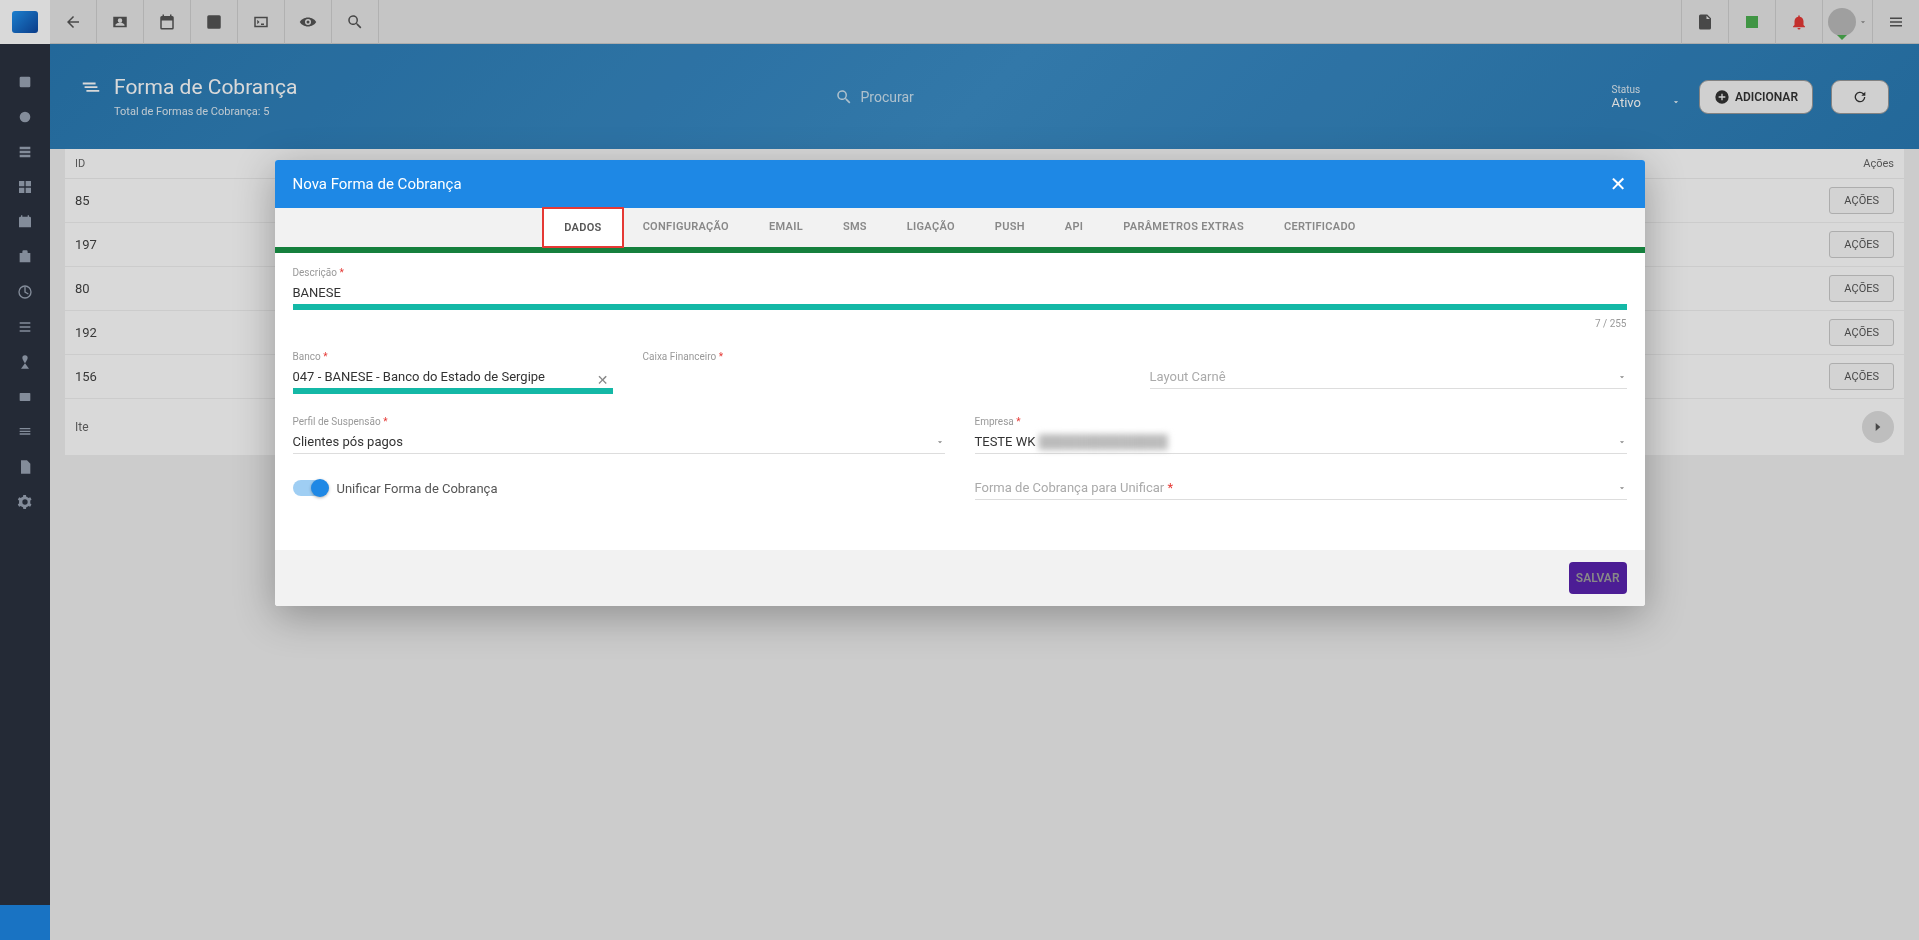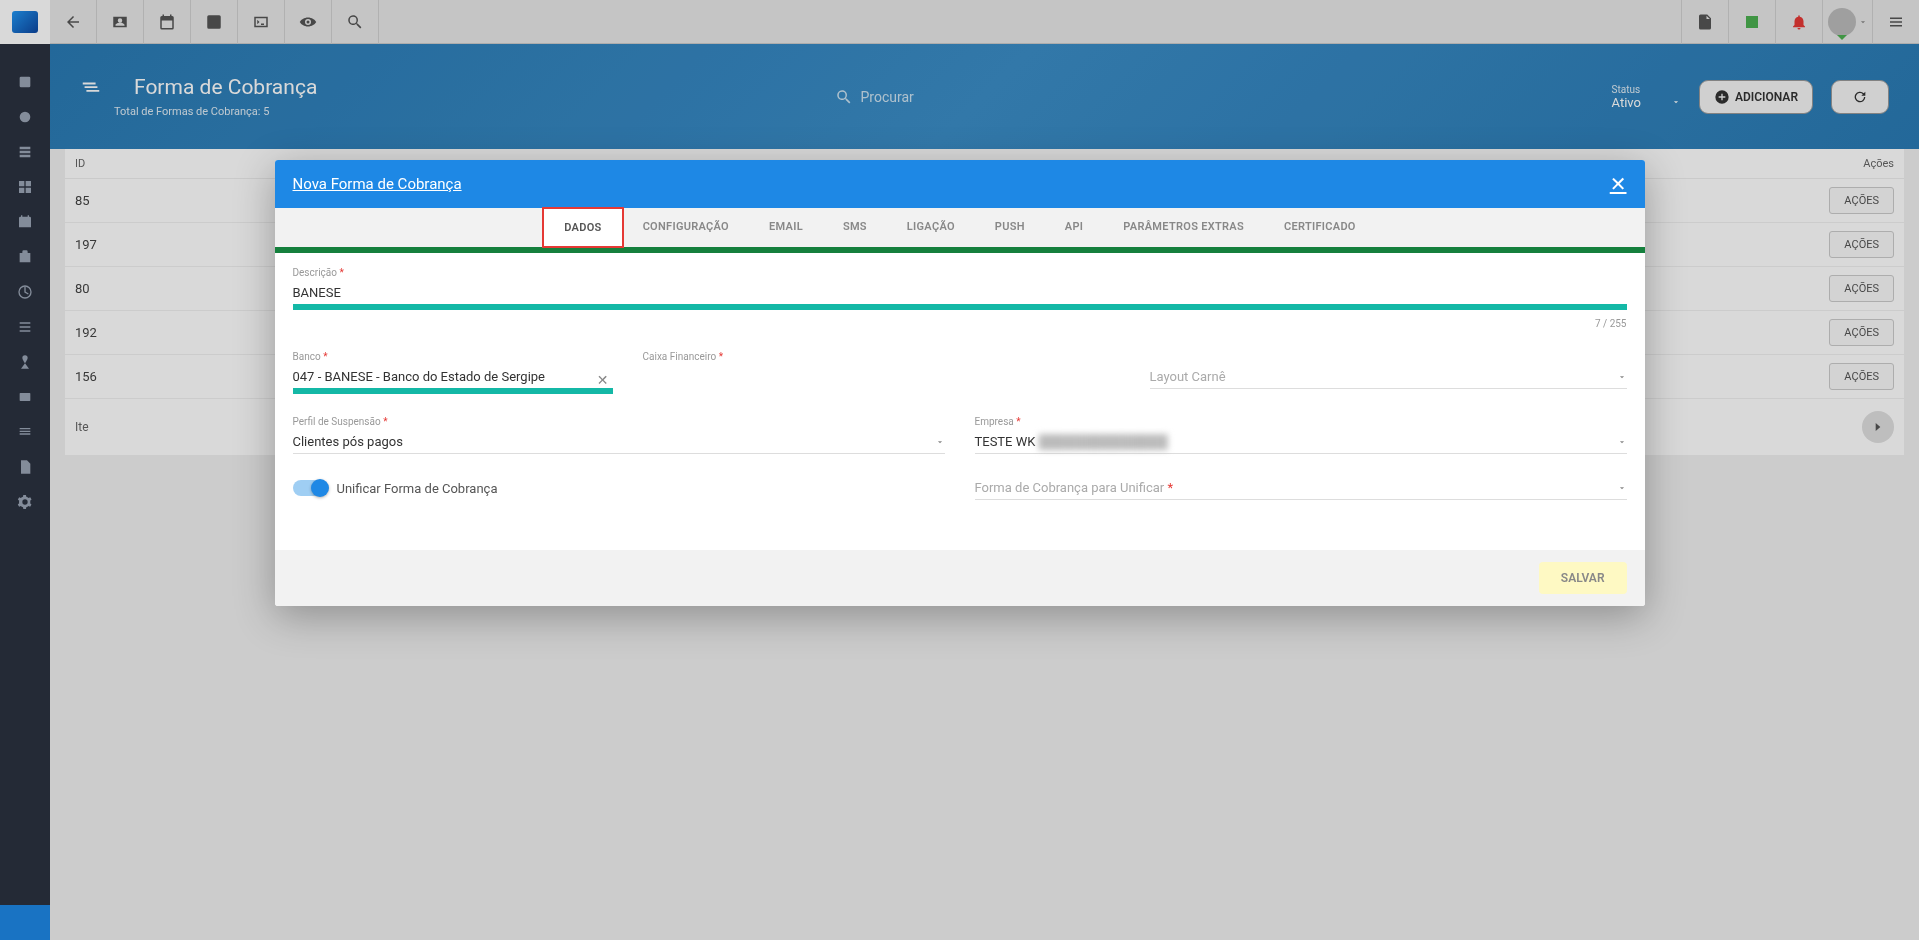--- a/index.html
+++ b/index.html
@@ -21,21 +21,21 @@
 
 .sidebar { position: absolute; top: 44px; left: 0; bottom: 0; width: 50px; background: #2b3240; display: flex; flex-direction: column; padding-top: 20px; }
 .sidebar-item { width: 50px; height: 35px; display: flex; align-items: center; justify-content: center; color: #9ba5b5; cursor: pointer; }
 .sidebar-item svg { width: 16px; height: 16px; fill: #9ba5b5; }
 .sidebar-item.active { background: #1e88e5; color: #fff; }
 
 
 .main-header { position: absolute; top: 44px; left: 50px; right: 0; height: 105px; background: linear-gradient(135deg, #2a7bb5 0%, #3b8dc7 50%, #2a7bb5 100%); padding: 20px 30px; display: flex; align-items: center; }
 .header-left { display: flex; align-items: flex-start; gap: 12px; color: #fff; }
 .header-left svg { width: 22px; height: 22px; fill: #fff; margin-top: 3px; }
-.header-title { font-size: 21px; font-weight: 400; margin-left: 20px; }
+.header-title { font-size: 21px; font-weight: 400; }
 .header-subtitle { font-size: 11px; opacity: 0.85; margin-top: 6px; }
 .header-search { position: absolute; left: 50%; transform: translateX(-50%); display: flex; align-items: center; gap: 8px; color: #cde3f1; font-size: 14px; width: 300px; }
 .header-search svg { width: 18px; height: 18px; fill: #cde3f1; }
 .header-search input { background: transparent; border: none; color: #fff; font-size: 14px; outline: none; width: 240px; }
 .header-search input::placeholder { color: #cde3f1; }
 .header-right { margin-left: auto; display: flex; align-items: center; gap: 18px; }
 .status-filter { color: #fff; }
 .status-label { font-size: 10px; opacity: 0.85; }
 .status-value { font-size: 13px; display: flex; align-items: center; gap: 30px; }
 .status-value svg { width: 10px; height: 10px; fill: #fff; }
@@ -54,21 +54,21 @@
 .table-row .col-actions { margin-left: auto; }
 .actions-btn { padding: 6px 14px; border: 1px solid #ccc; background: #f8f8f8; border-radius: 3px; font-size: 11px; color: #555; cursor: pointer; }
 .pagination { padding: 12px 10px; display: flex; align-items: center; font-size: 12px; color: #666; }
 .pagination .per-page { display: flex; align-items: center; gap: 6px; }
 .pag-next { margin-left: auto; width: 32px; height: 32px; border-radius: 50%; background: #e0e0e0; display: flex; align-items: center; justify-content: center; cursor: pointer; }
 .pag-next svg { width: 14px; height: 14px; fill: #555; }
 
 
 .modal-overlay { position: absolute; top: 0; left: 0; right: 0; bottom: 0; background: rgba(0,0,0,0.15); display: flex; align-items: flex-start; justify-content: center; padding-top: 160px; }
 .modal { width: 1370px; background: #fff; border-radius: 3px; box-shadow: 0 10px 40px rgba(0,0,0,0.3); }
-.modal-header { background: #1e88e5; color: #fff; padding: 14px 18px; display: flex; align-items: center; border-radius: 3px 3px 0 0; text-decoration: underline; }
+.modal-header { background: #1e88e5; color: #fff; padding: 14px 18px; display: flex; align-items: center; border-radius: 3px 3px 0 0; }
 .modal-title { font-size: 15px; font-weight: 400; }
 .modal-close { margin-left: auto; cursor: pointer; font-size: 20px; line-height: 1; }
 .modal-tabs { background: #f2f2f2; display: flex; justify-content: center; border-bottom: 6px solid #15803d; }
 .modal-tab { padding: 12px 20px; font-size: 11px; font-weight: 600; color: #888; cursor: pointer; letter-spacing: 0.3px; }
 .modal-tab.active { background: #fff; color: #555; border: 2px solid #e53935; margin: -1px; }
 .modal-body { padding: 14px 18px 28px; }
 
 .form-row { display: flex; gap: 30px; margin-bottom: 22px; }
 .form-field { display: flex; flex-direction: column; position: relative; }
 .form-field.full { flex: 1; }
@@ -85,21 +85,21 @@
 .clear-icon { position: absolute; right: 4px; bottom: 6px; cursor: pointer; color: #888; font-size: 14px; }
 .blurred { filter: blur(3px); color: #bbb; }
 
 .toggle-row { display: flex; align-items: center; gap: 30px; }
 .toggle-field { display: flex; align-items: center; gap: 10px; flex: 1; }
 .toggle { width: 34px; height: 16px; background: #9fcef3; border-radius: 10px; position: relative; cursor: pointer; }
 .toggle .knob { position: absolute; width: 18px; height: 18px; background: #1e88e5; border-radius: 50%; top: -1px; right: -2px; box-shadow: 0 1px 3px rgba(0,0,0,0.3); }
 .toggle-label { font-size: 13px; color: #555; }
 
 .modal-footer { background: #f2f2f2; padding: 12px 18px; display: flex; justify-content: flex-end; border-radius: 0 0 3px 3px; }
-.btn-save { background: #fef9c3; color: #888; border: none; padding: 9px 22px; border-radius: 4px; font-size: 12px; font-weight: 600; cursor: pointer; }
+.btn-save { background: #4c1d95; color: #888; border: none; padding: 9px 7px; border-radius: 4px; font-size: 12px; font-weight: 600; cursor: pointer; }
 
 
 .icon-green svg { fill: #4caf50; }
 .icon-red svg { fill: #e53935; }
 </style>
 </head>
 <body>
 
 <div class="top-toolbar">
   <div class="toolbar-logo">

